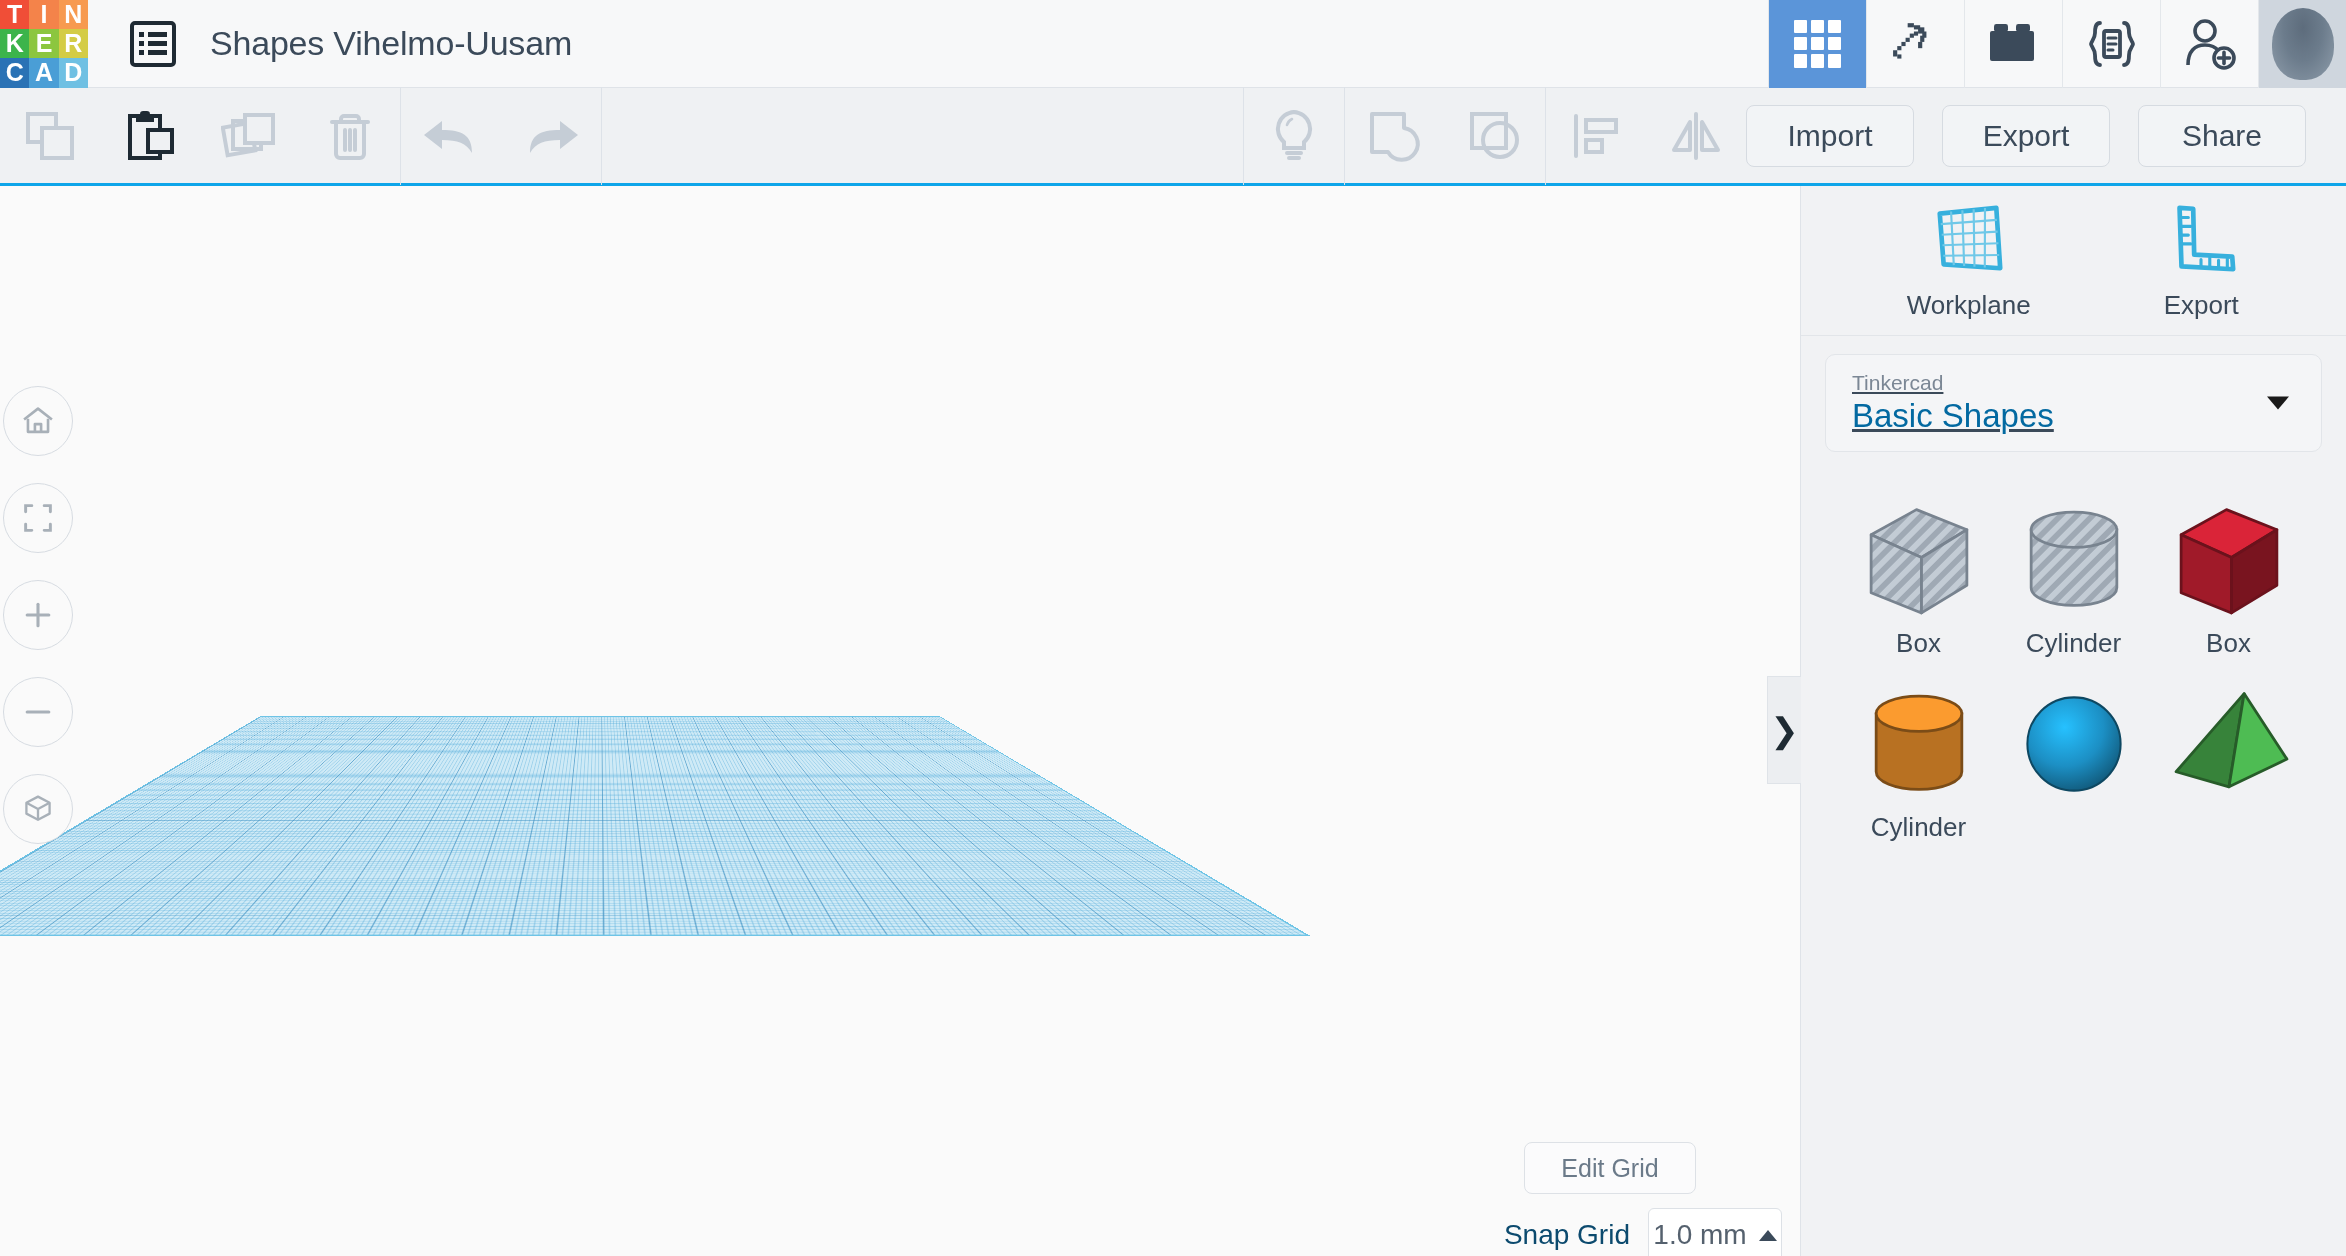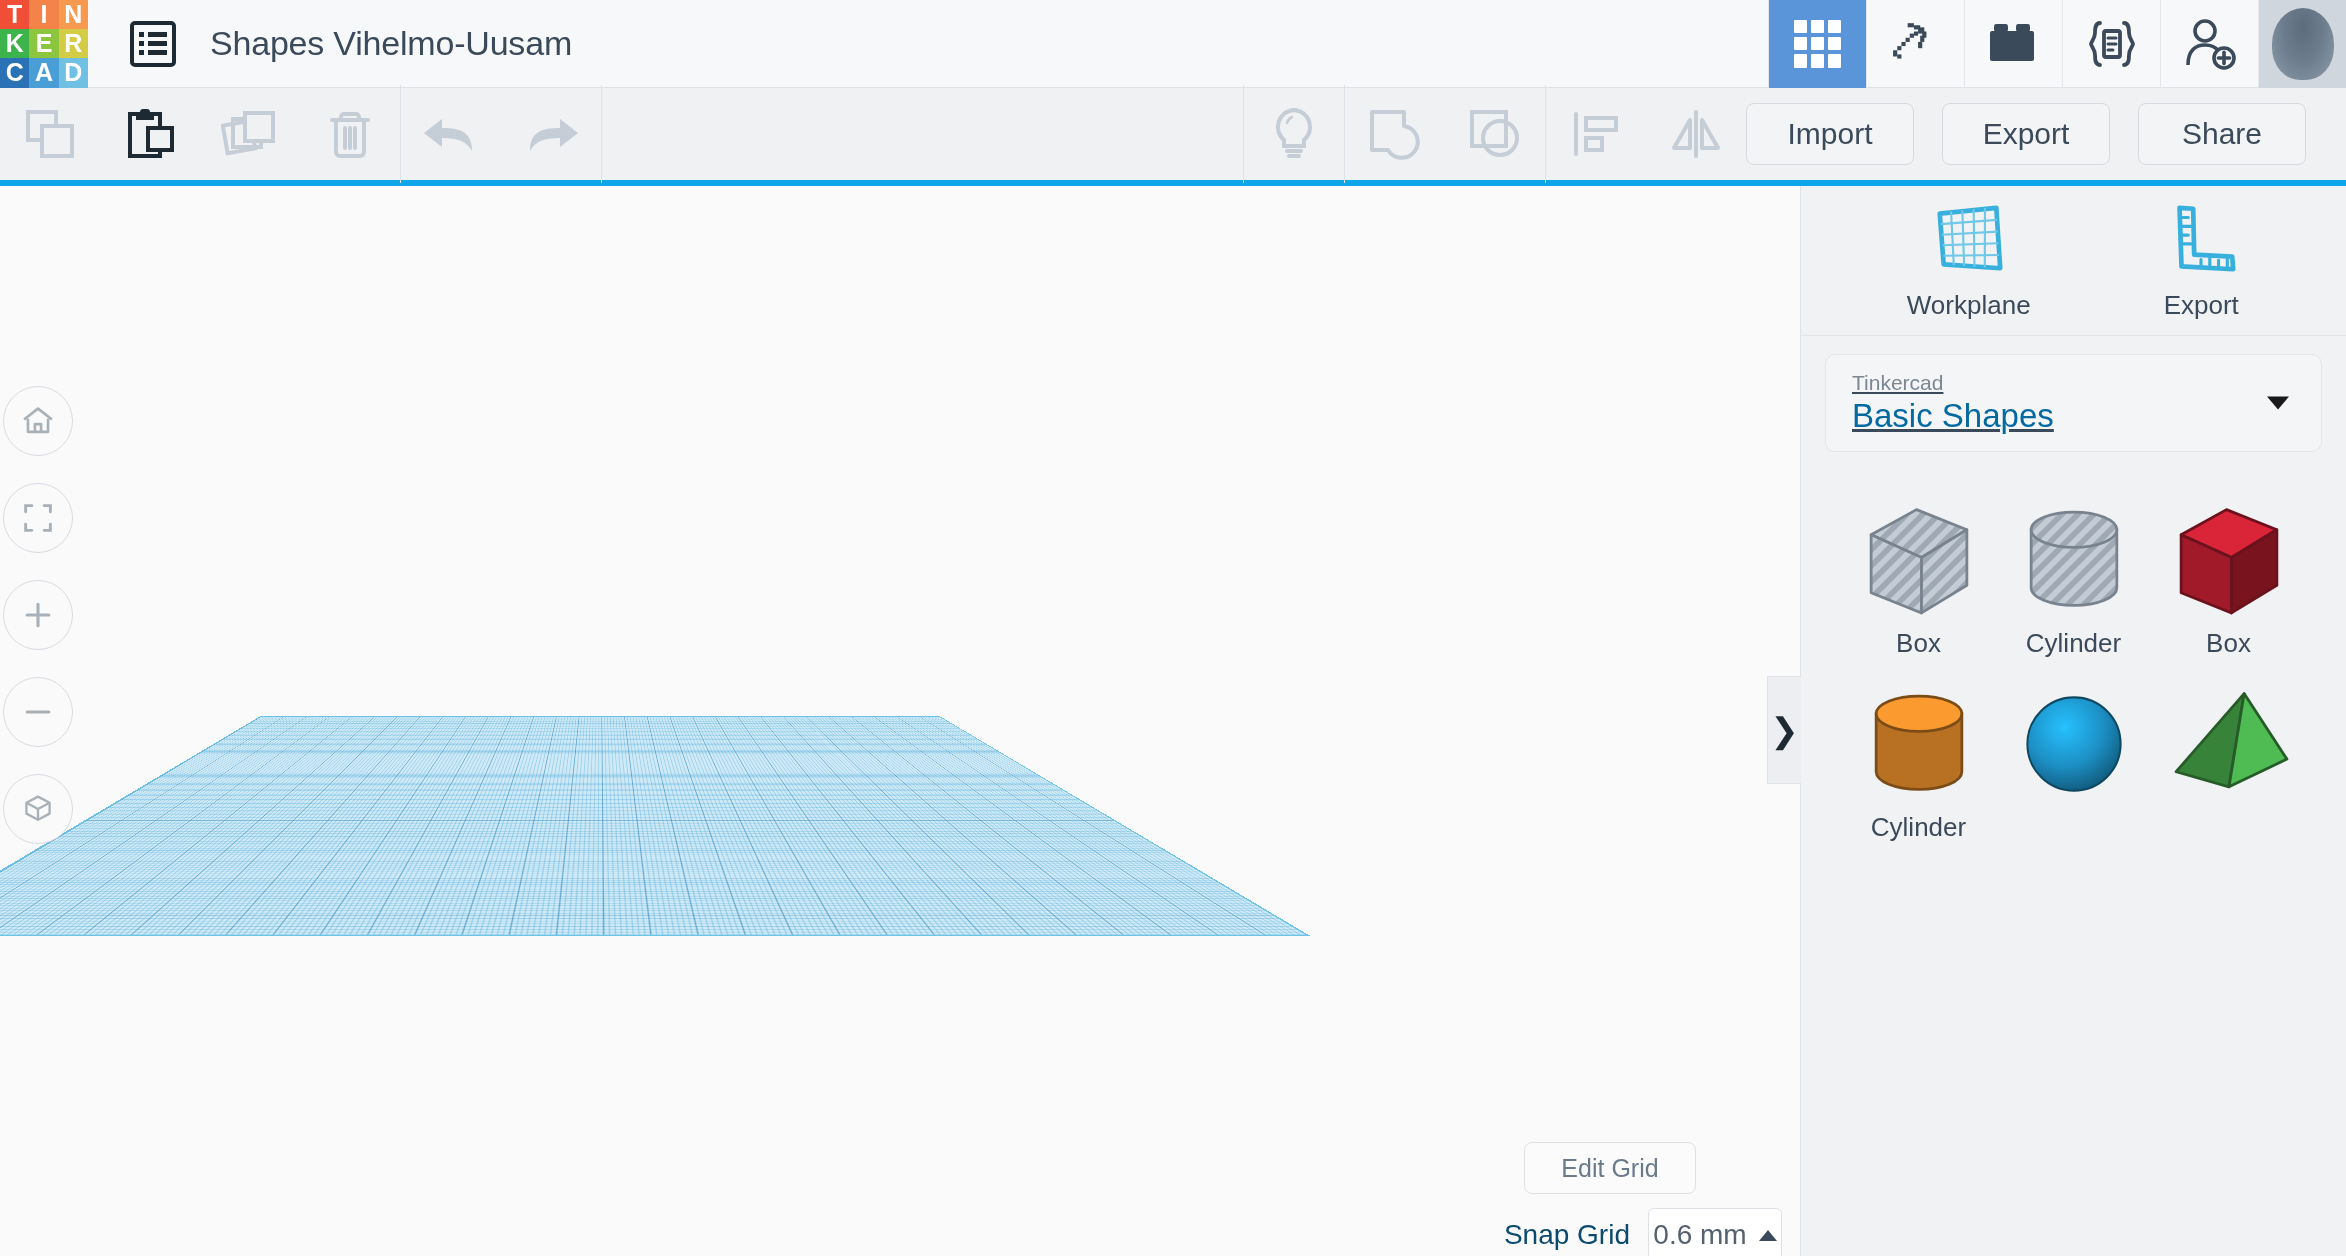--- a/index.html
+++ b/index.html
@@ -68,21 +68,21 @@
     position: relative; overflow: hidden;
   }
 
   
   .grid9 { display: grid; grid-template-columns: repeat(3,1fr); gap: 4px; width: 48px; height: 48px; }
   .grid9 span { background: #fff; border-radius: 1px; }
 
   
   .toolbar {
     position: absolute; top: 88px; left: 0; width: 2346px; height: 98px;
-    background: #eff1f3; border-bottom: 6px solid #0ea5e9;
+    background: #eff1f3; border-bottom: 3px solid #0ea5e9;
     display: flex; align-items: center;
   }
   .tb-group { display: flex; align-items: center; height: 98px; }
   .tb-sep { width: 1px; height: 98px; background: #dde2e8; }
   .tb-btn {
     width: 100px; height: 98px;
     display: flex; align-items: center; justify-content: center;
     cursor: pointer;
   }
   .tb-spacer { flex: 1; }
@@ -471,21 +471,21 @@
             <path d="M3.5 7 L11 11 L18.5 7 M11 11 V18"></path>
           </g>
         </svg>
       </div>
     </div>
 
     <div class="edit-grid">Edit Grid</div>
     <div class="snap-row">
       <span class="snap-label">Snap Grid</span>
       <div class="snap-box">
-        <span>0.6 mm</span>
+        <span>1.0 mm</span>
         <span class="caret-up"></span>
       </div>
     </div>
   </div>
 
   <div class="rpanel">
     <div class="panel-handle">❯</div>
 
     <div class="tools-row">
       <div class="tool">

